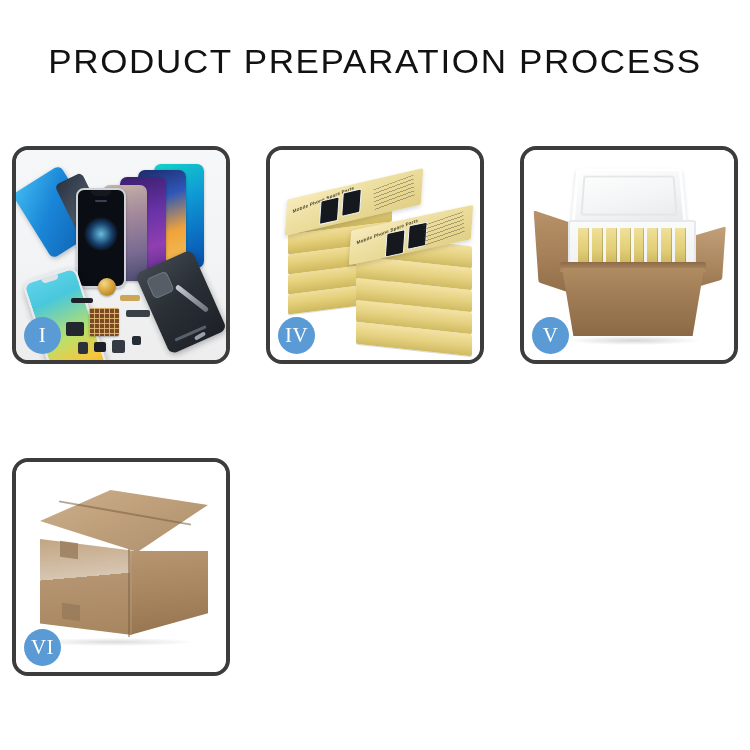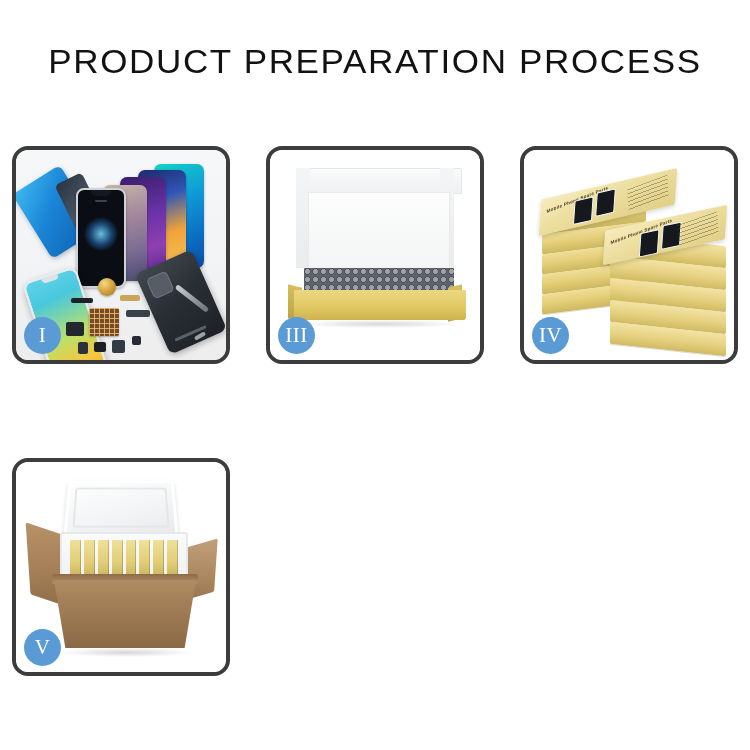--- a/index.html
+++ b/index.html
@@ -656,35 +656,20 @@
         <div class="flex-f"></div>
         <div class="flex-g"></div>
         <div class="flex-h"></div>
         <div class="tool-tweezer"></div>
         <div class="tool-screw"></div>
       </div>
       <div class="badge">I</div>
     </div>
 
 
-    <div class="panel">
-      <div class="panel-stage">
-        <div class="p3-bg"></div>
-        <div class="box3-lidback"></div>
-        <div class="box3-sideL"></div>
-        <div class="box3-sideR"></div>
-        <div class="box3-foamback"></div>
-        <div class="box3-bubble"></div>
-        <div class="box3-flapL"></div>
-        <div class="box3-flapR"></div>
-        <div class="box3-front"></div>
-        <div class="box3-shadow"></div>
-      </div>
-      <div class="badge">III</div>
-    </div>
 
     <div class="panel">
       <div class="panel-stage">
         <div class="p4-bg"></div>
         <div class="stack">
           <div class="bx bxL bxL1"></div>
           <div class="bx bxL bxL2"></div>
           <div class="bx bxL bxL3"></div>
           <div class="bx bxL bxL4"></div>
           <div class="bx bxL bxL5"></div>
@@ -730,15 +715,31 @@
           <span class="c5-slab"></span>
           <span class="c5-slab"></span>
         </div>
         <div class="c5-rim"></div>
         <div class="c5-body"></div>
         <div class="c5-shadow"></div>
       </div>
       <div class="badge">V</div>
     </div>
 
+    <div class="panel">
+      <div class="panel-stage">
+        <div class="p6-bg"></div>
+        <div class="c6">
+          <div class="c6-top"></div>
+          <div class="c6-top-seam"></div>
+          <div class="c6-side"></div>
+          <div class="c6-front"></div>
+          <div class="c6-edge"></div>
+          <div class="c6-tape1"></div>
+          <div class="c6-tape2"></div>
+        </div>
+        <div class="c6-shadow"></div>
+      </div>
+      <div class="badge">VI</div>
+    </div>
 
   </div>
 </div>
 
 </body></html>

